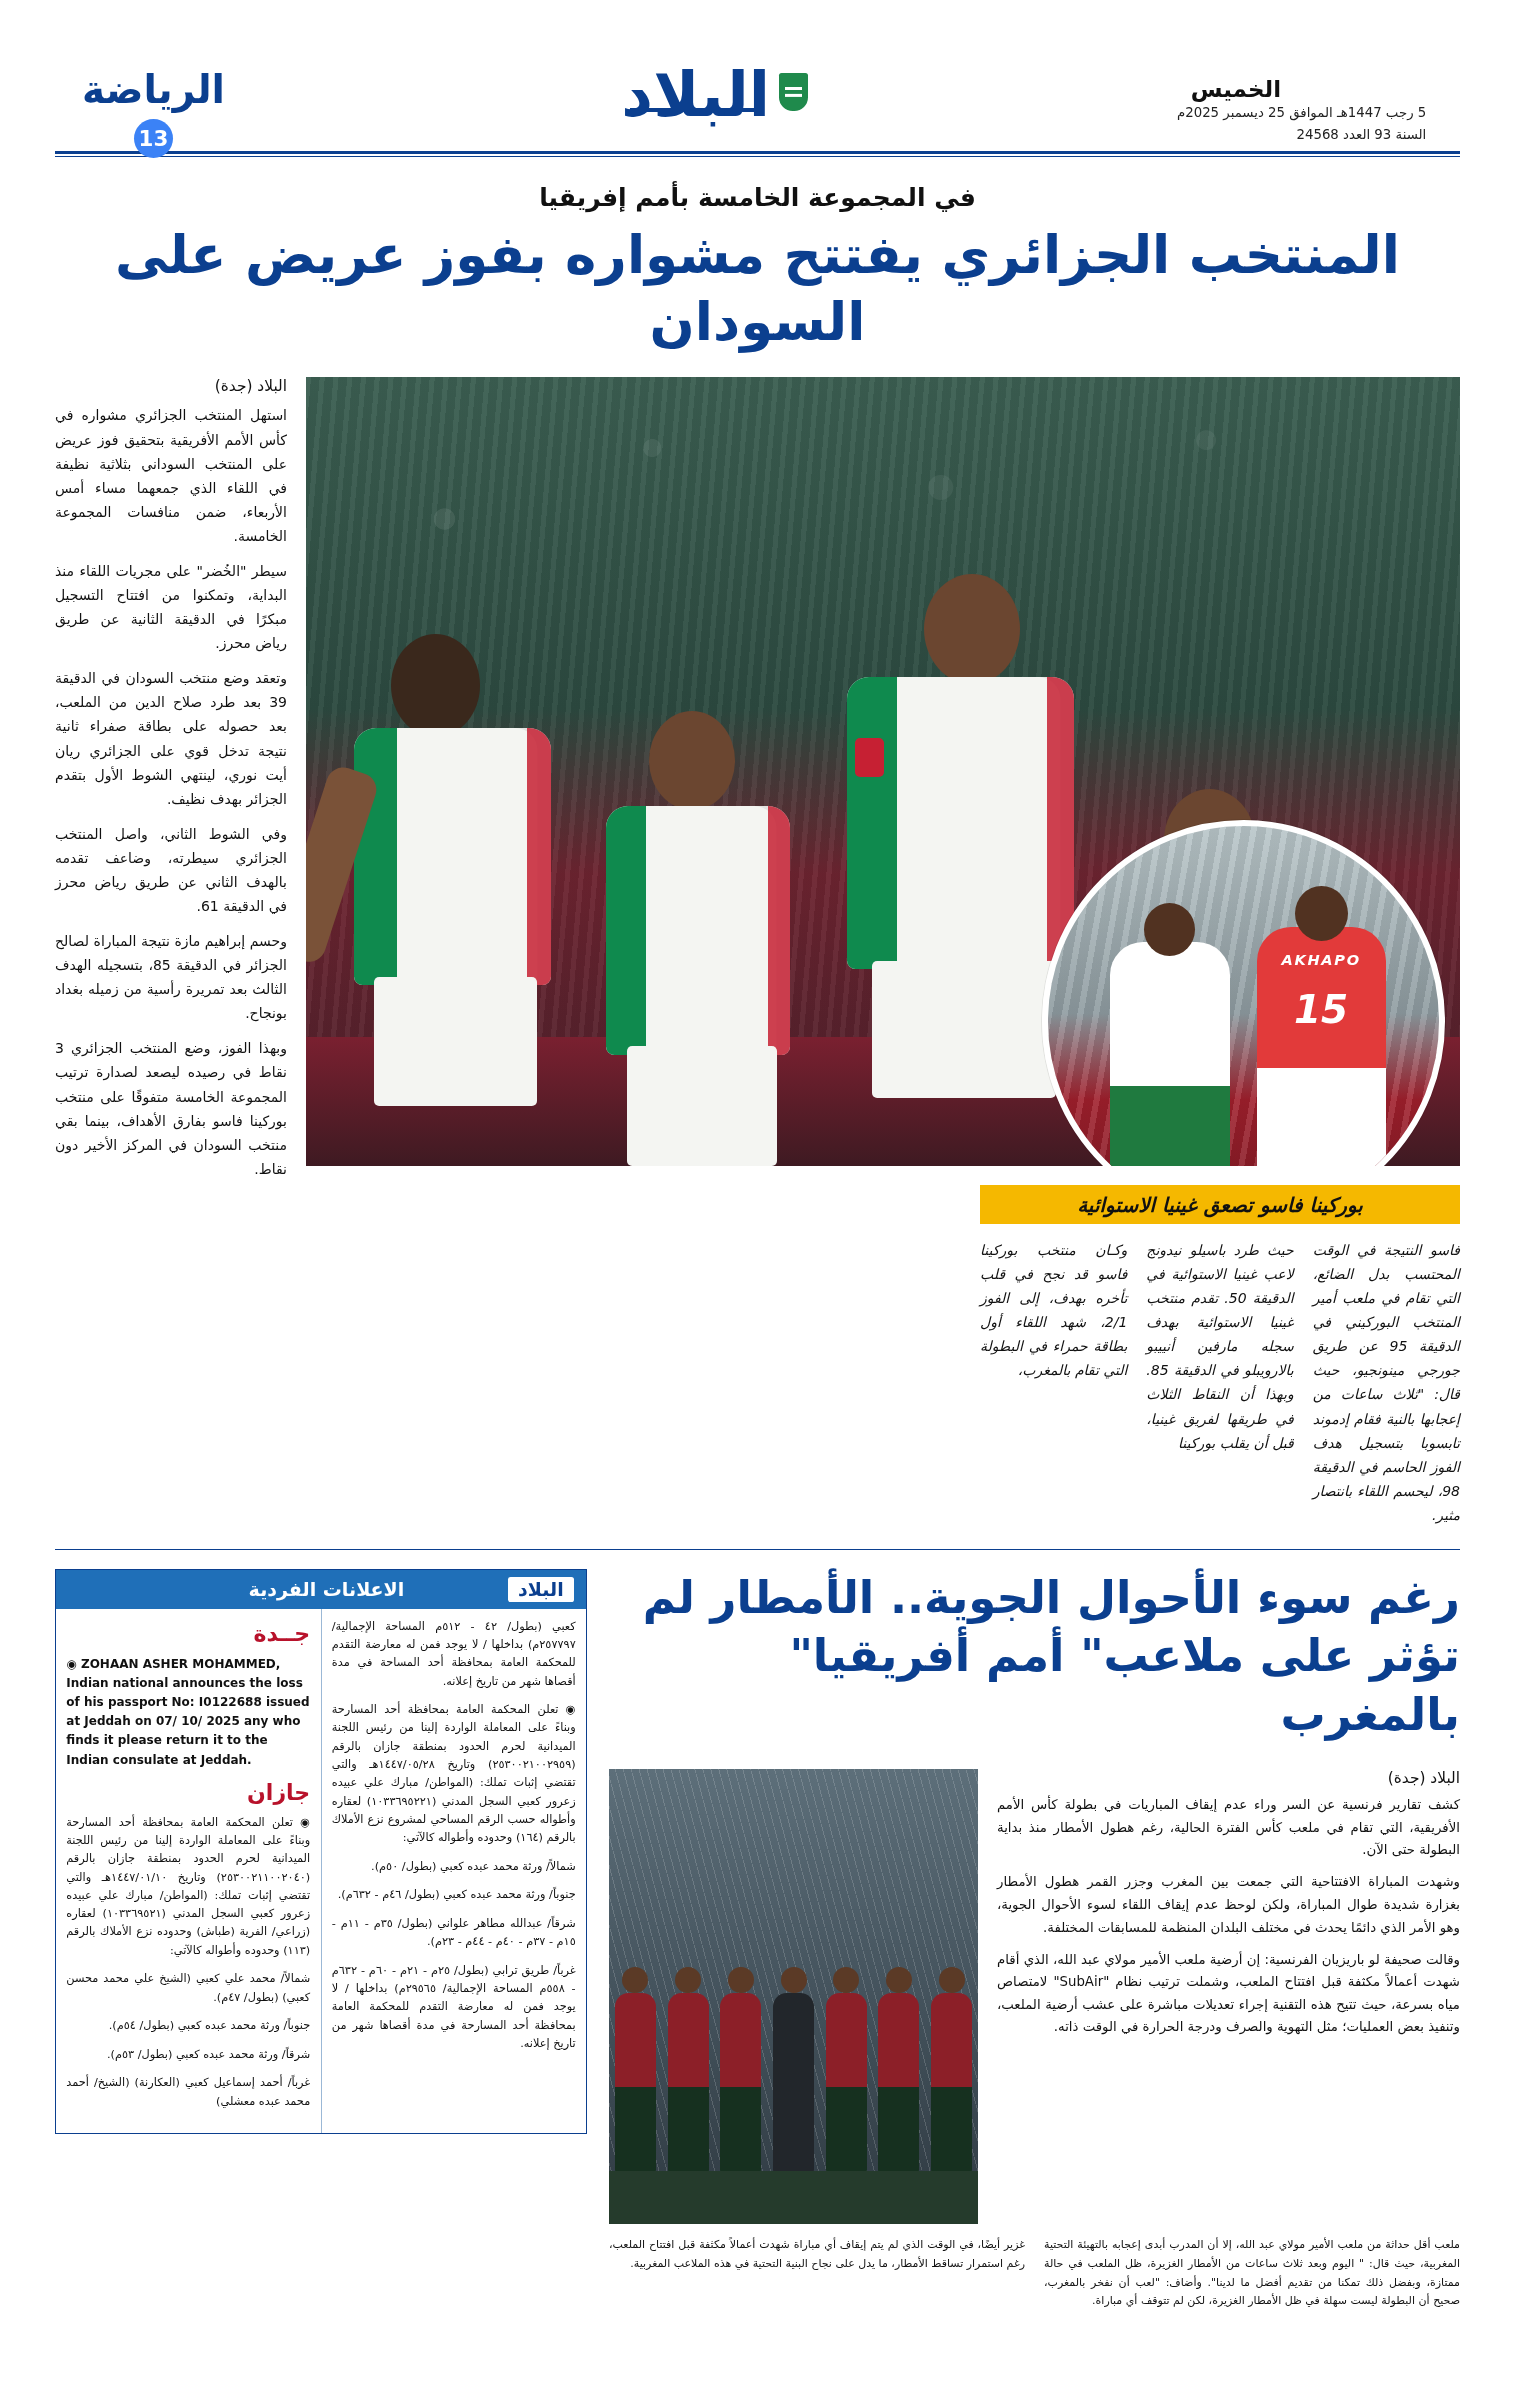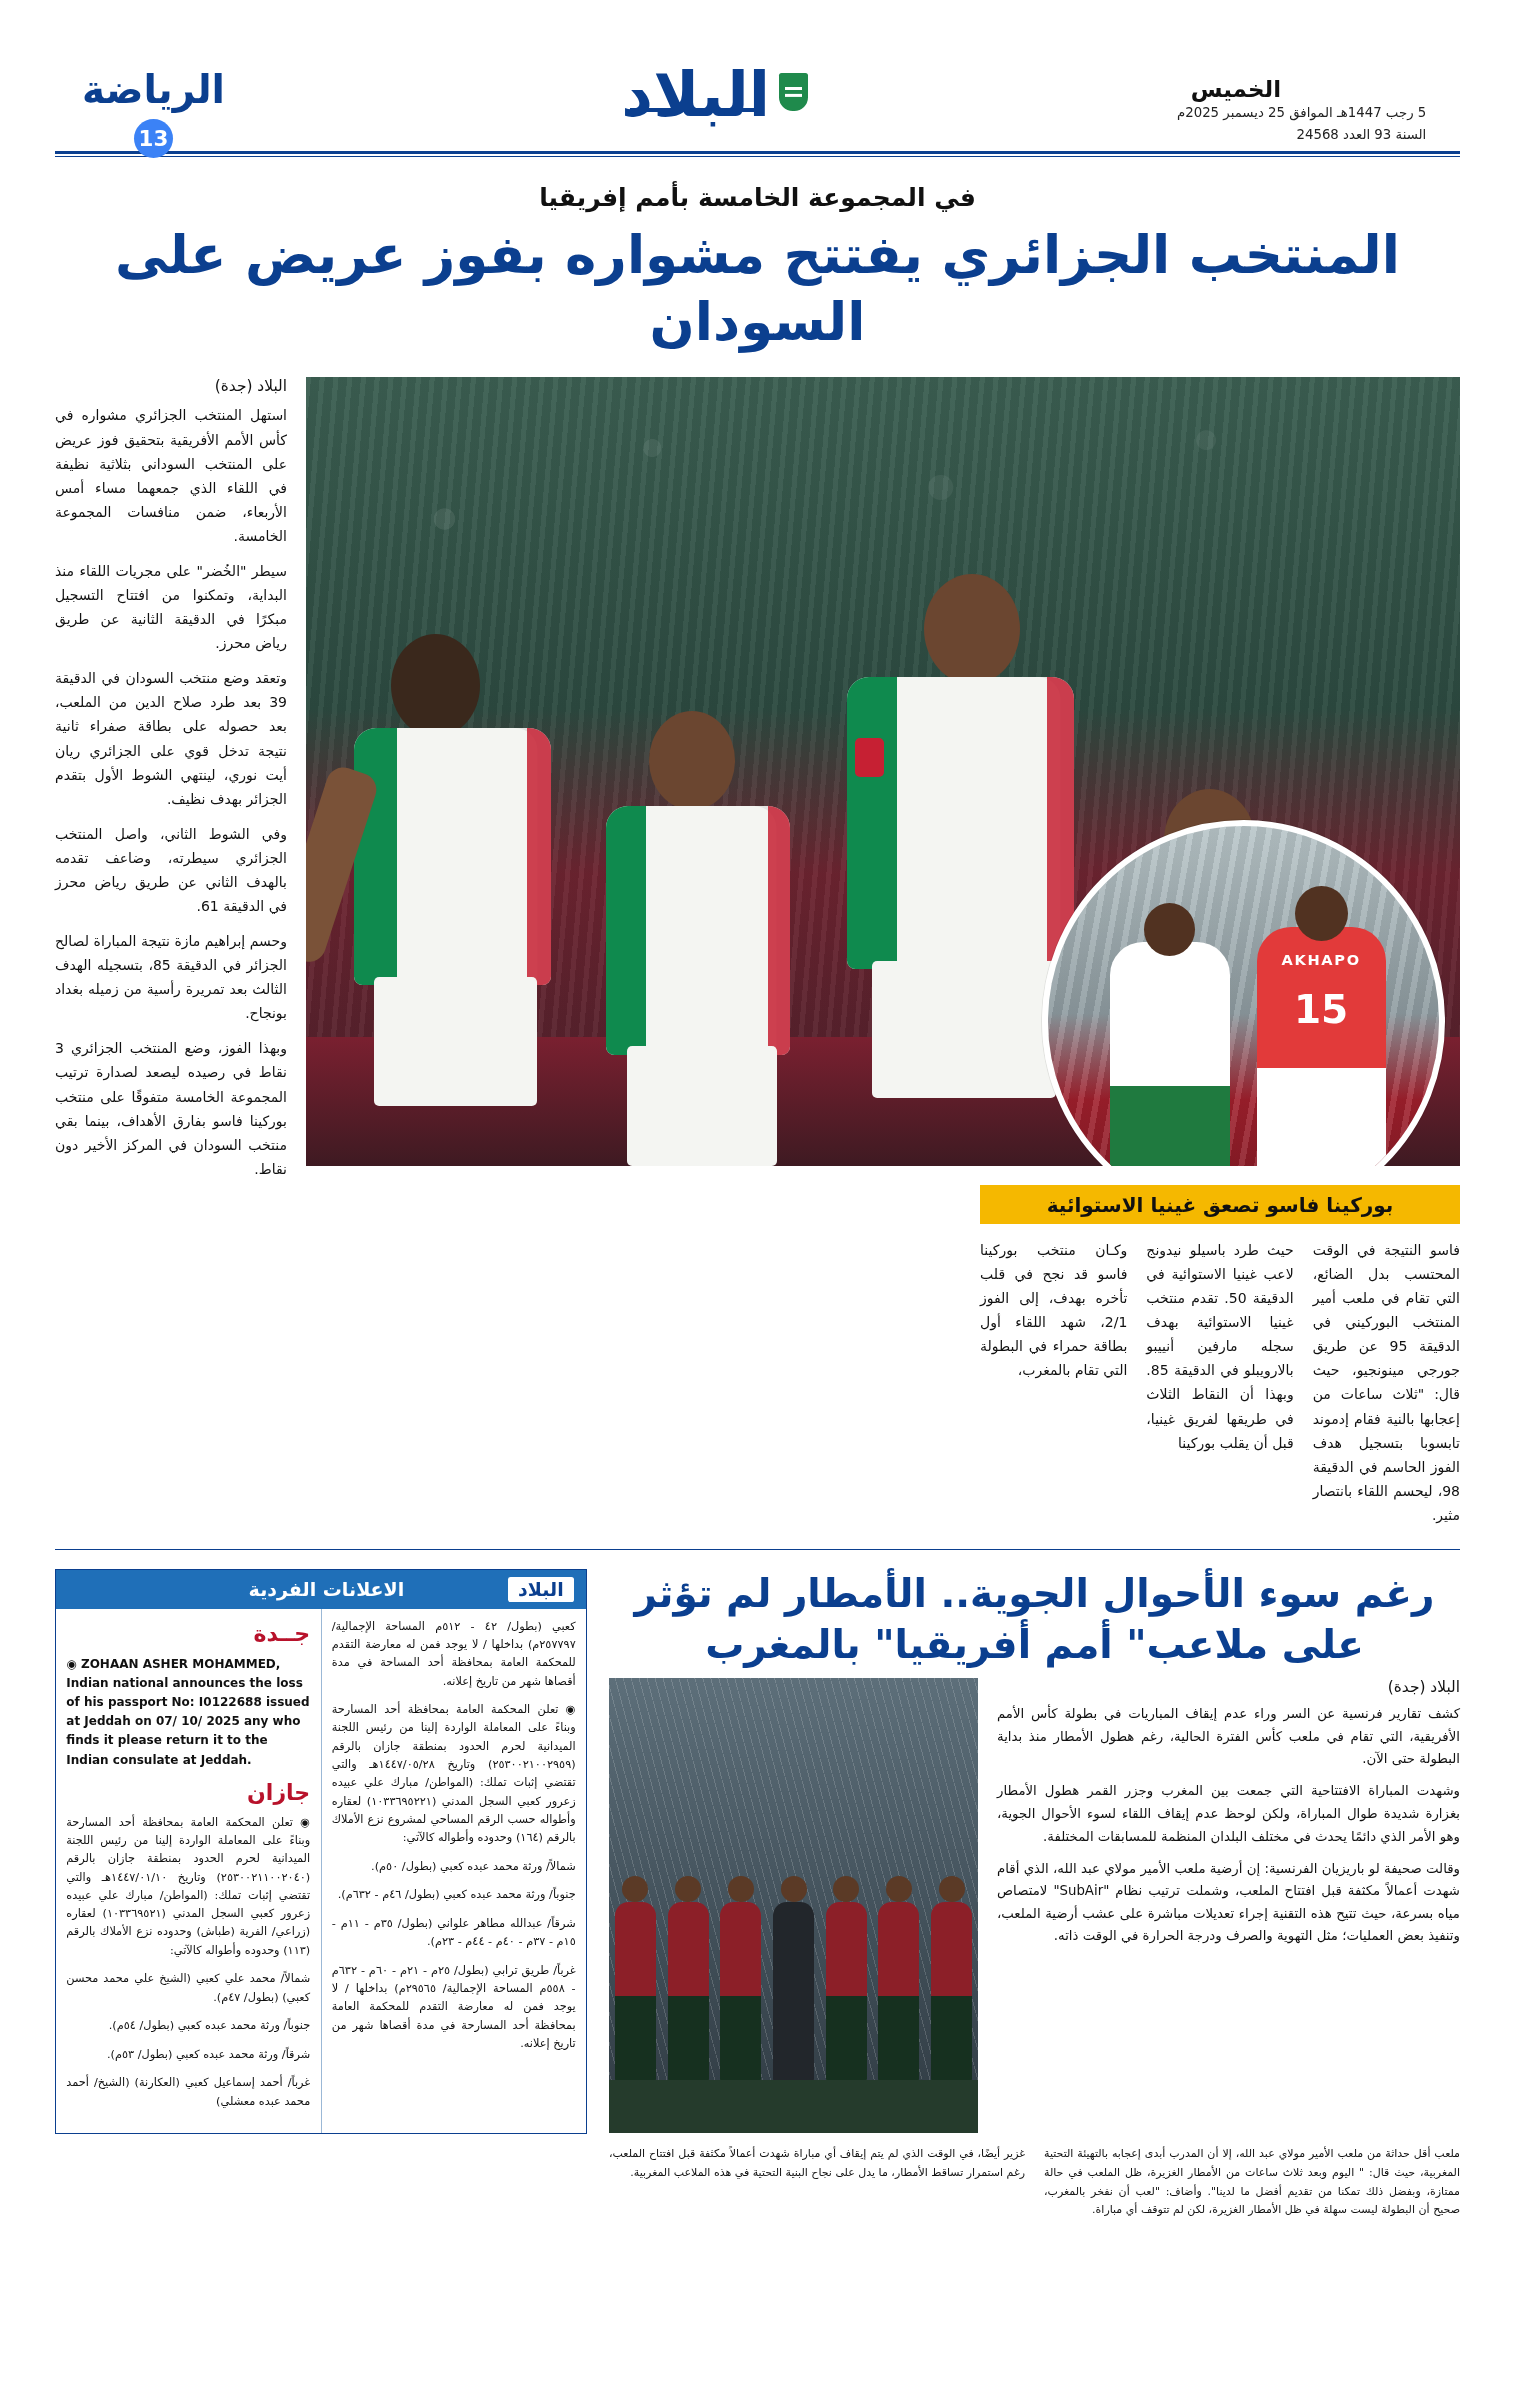--- a/index.html
+++ b/index.html
@@ -156,20 +156,21 @@
   }
   .top-text-col p {
     font-size: 14px;
     line-height: 1.72;
     margin: 0 0 11px 0;
     text-align: justify;
   }
   .top-media {
     flex: 1;
     position: relative;
+    font-style: italic;
   }
   .main-photo {
     width: 100%;
     height: 789px;
     position: relative;
     overflow: hidden;
     background: linear-gradient(180deg,#3c5f52 0%, #2c4a40 42%, #6d2430 63%, #47202a 100%);
   }
   .crowd {
     position: absolute; inset: 0;
@@ -301,26 +302,26 @@
   
   .bottom {
     display: flex;
     gap: 22px;
     align-items: flex-start;
   }
   .bottom-left {
     flex: 1;
   }
   .sub-headline {
-    text-align: center;
-    font-size: 39px;
+    text-align: right;
+    font-size: 45px;
     font-weight: bold;
     color: #0b3f8f;
     line-height: 1.3;
-    margin-bottom: 8px;
+    margin-bottom: 25px;
     letter-spacing: -0.9px;
   }
   .bottom-body {
     display: flex;
     gap: 19px;
     align-items: flex-start;
     direction: rtl;
   }
   .photo2 {
     flex: 0 0 369px;

